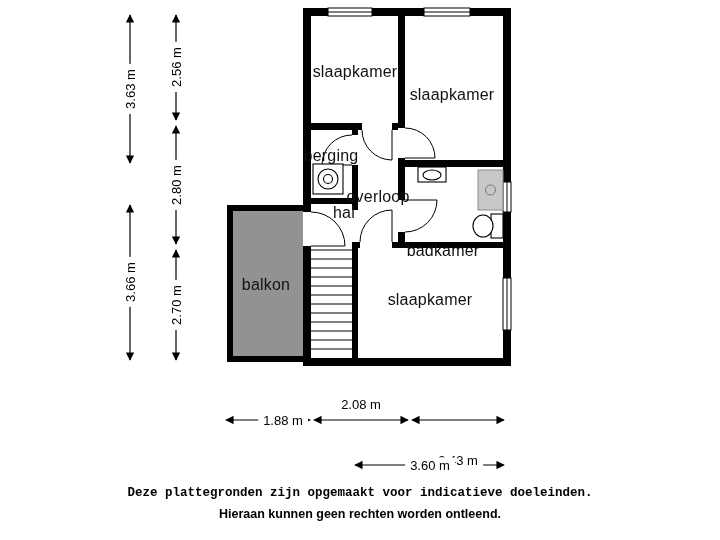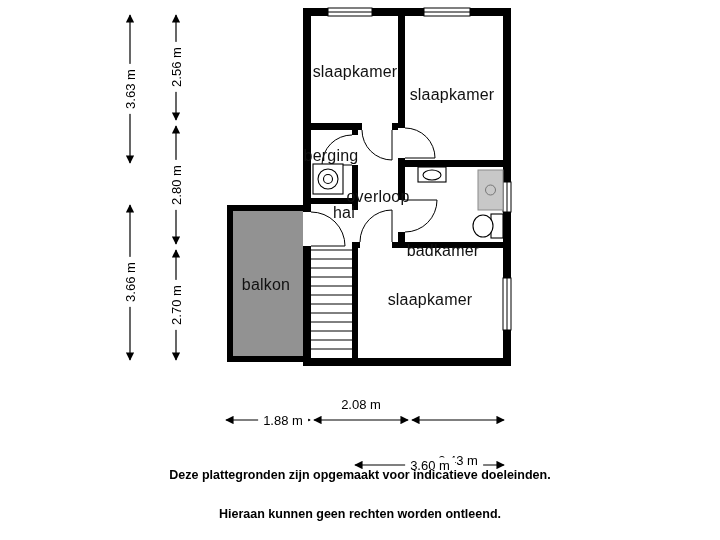--- a/index.html
+++ b/index.html
@@ -183,16 +183,16 @@
   <div class="dim-label vertical" style="left:130px;top:89px;">3.63 m</div>
   <div class="dim-label vertical" style="left:176px;top:67px;">2.56 m</div>
   <div class="dim-label vertical" style="left:176px;top:185px;">2.80 m</div>
   <div class="dim-label vertical" style="left:130px;top:282px;">3.66 m</div>
   <div class="dim-label vertical" style="left:176px;top:305px;">2.70 m</div>
   <div class="dim-label" style="left:283px;top:420px;">1.88 m</div>
   <div class="dim-label" style="left:361px;top:404px;">2.08 m</div>
   <div class="dim-label" style="left:458px;top:420px;margin-top:40px;">2.43 m</div>
   <div class="dim-label" style="left:430px;top:465px;">3.60 m</div>
 
-  <div class="disclaimer" style="top:468px;">Deze plattegronden zijn opgemaakt voor indicatieve doeleinden.</div>
+  <div class="disclaimer" style="top:486px;font-family:Liberation Mono, monospace;">Deze plattegronden zijn opgemaakt voor indicatieve doeleinden.</div>
   <div class="disclaimer" style="top:507px;">Hieraan kunnen geen rechten worden ontleend.</div>
 
 </div>
 
 </body></html>

